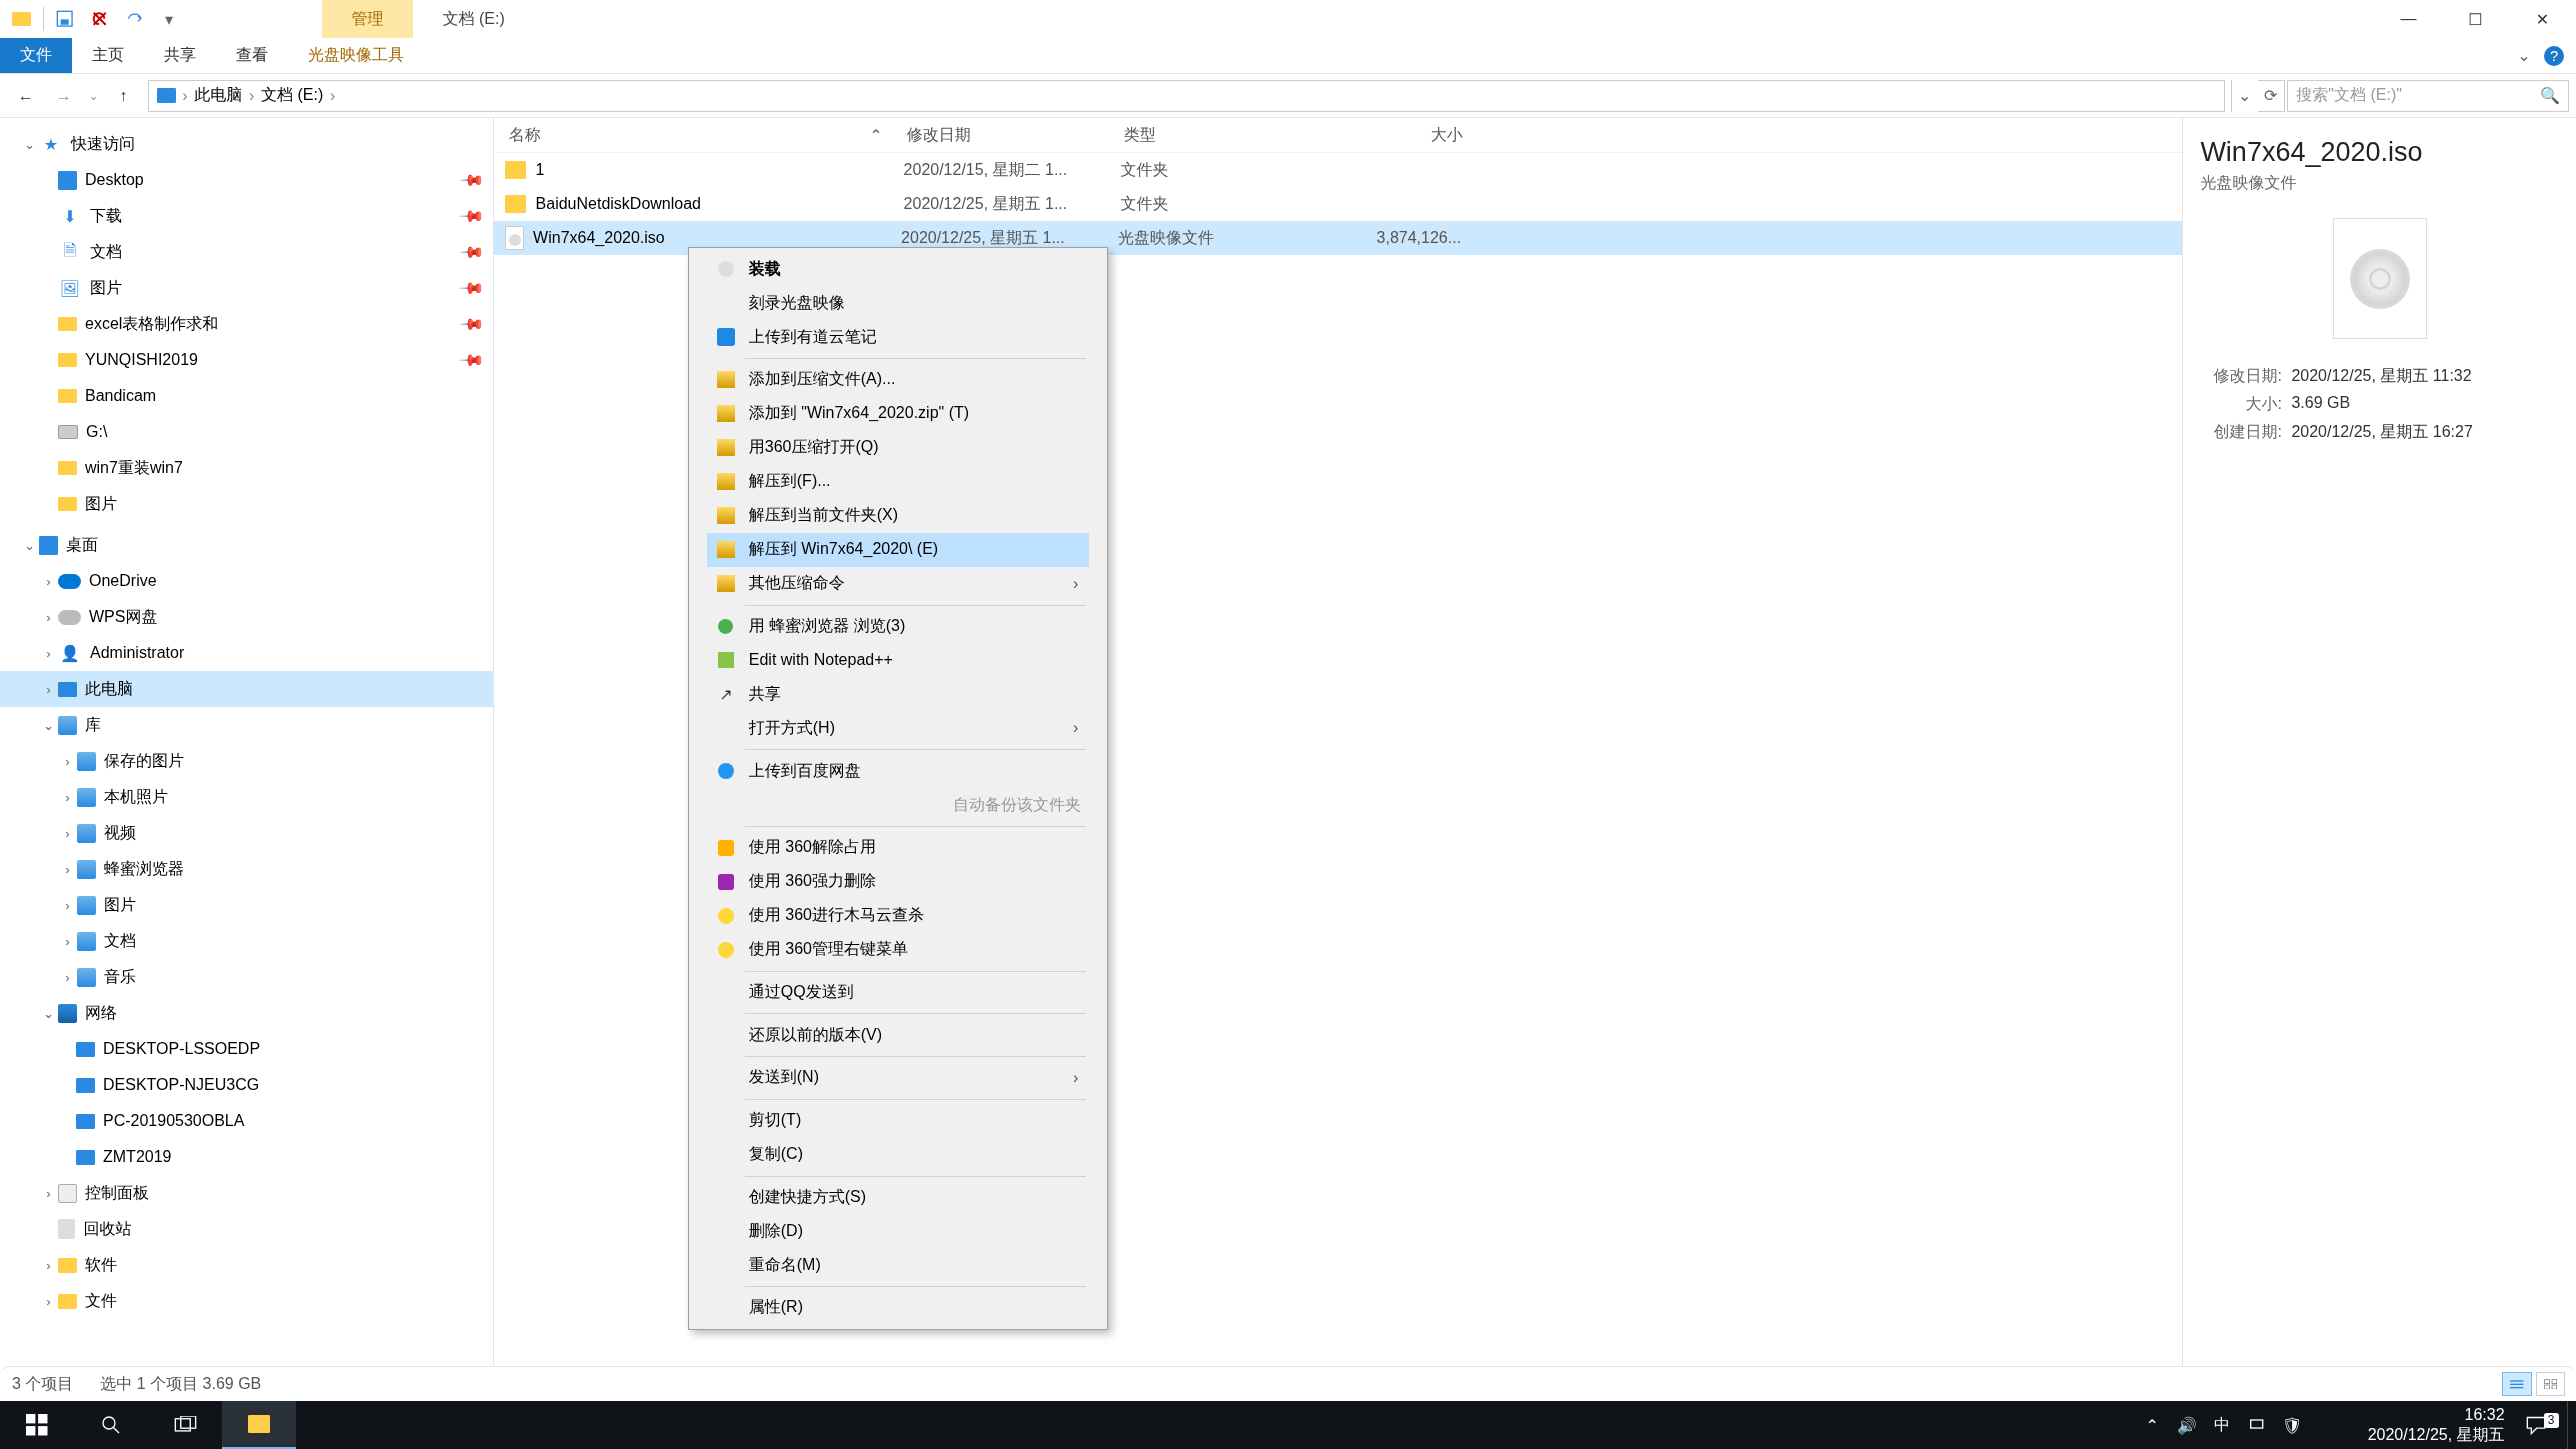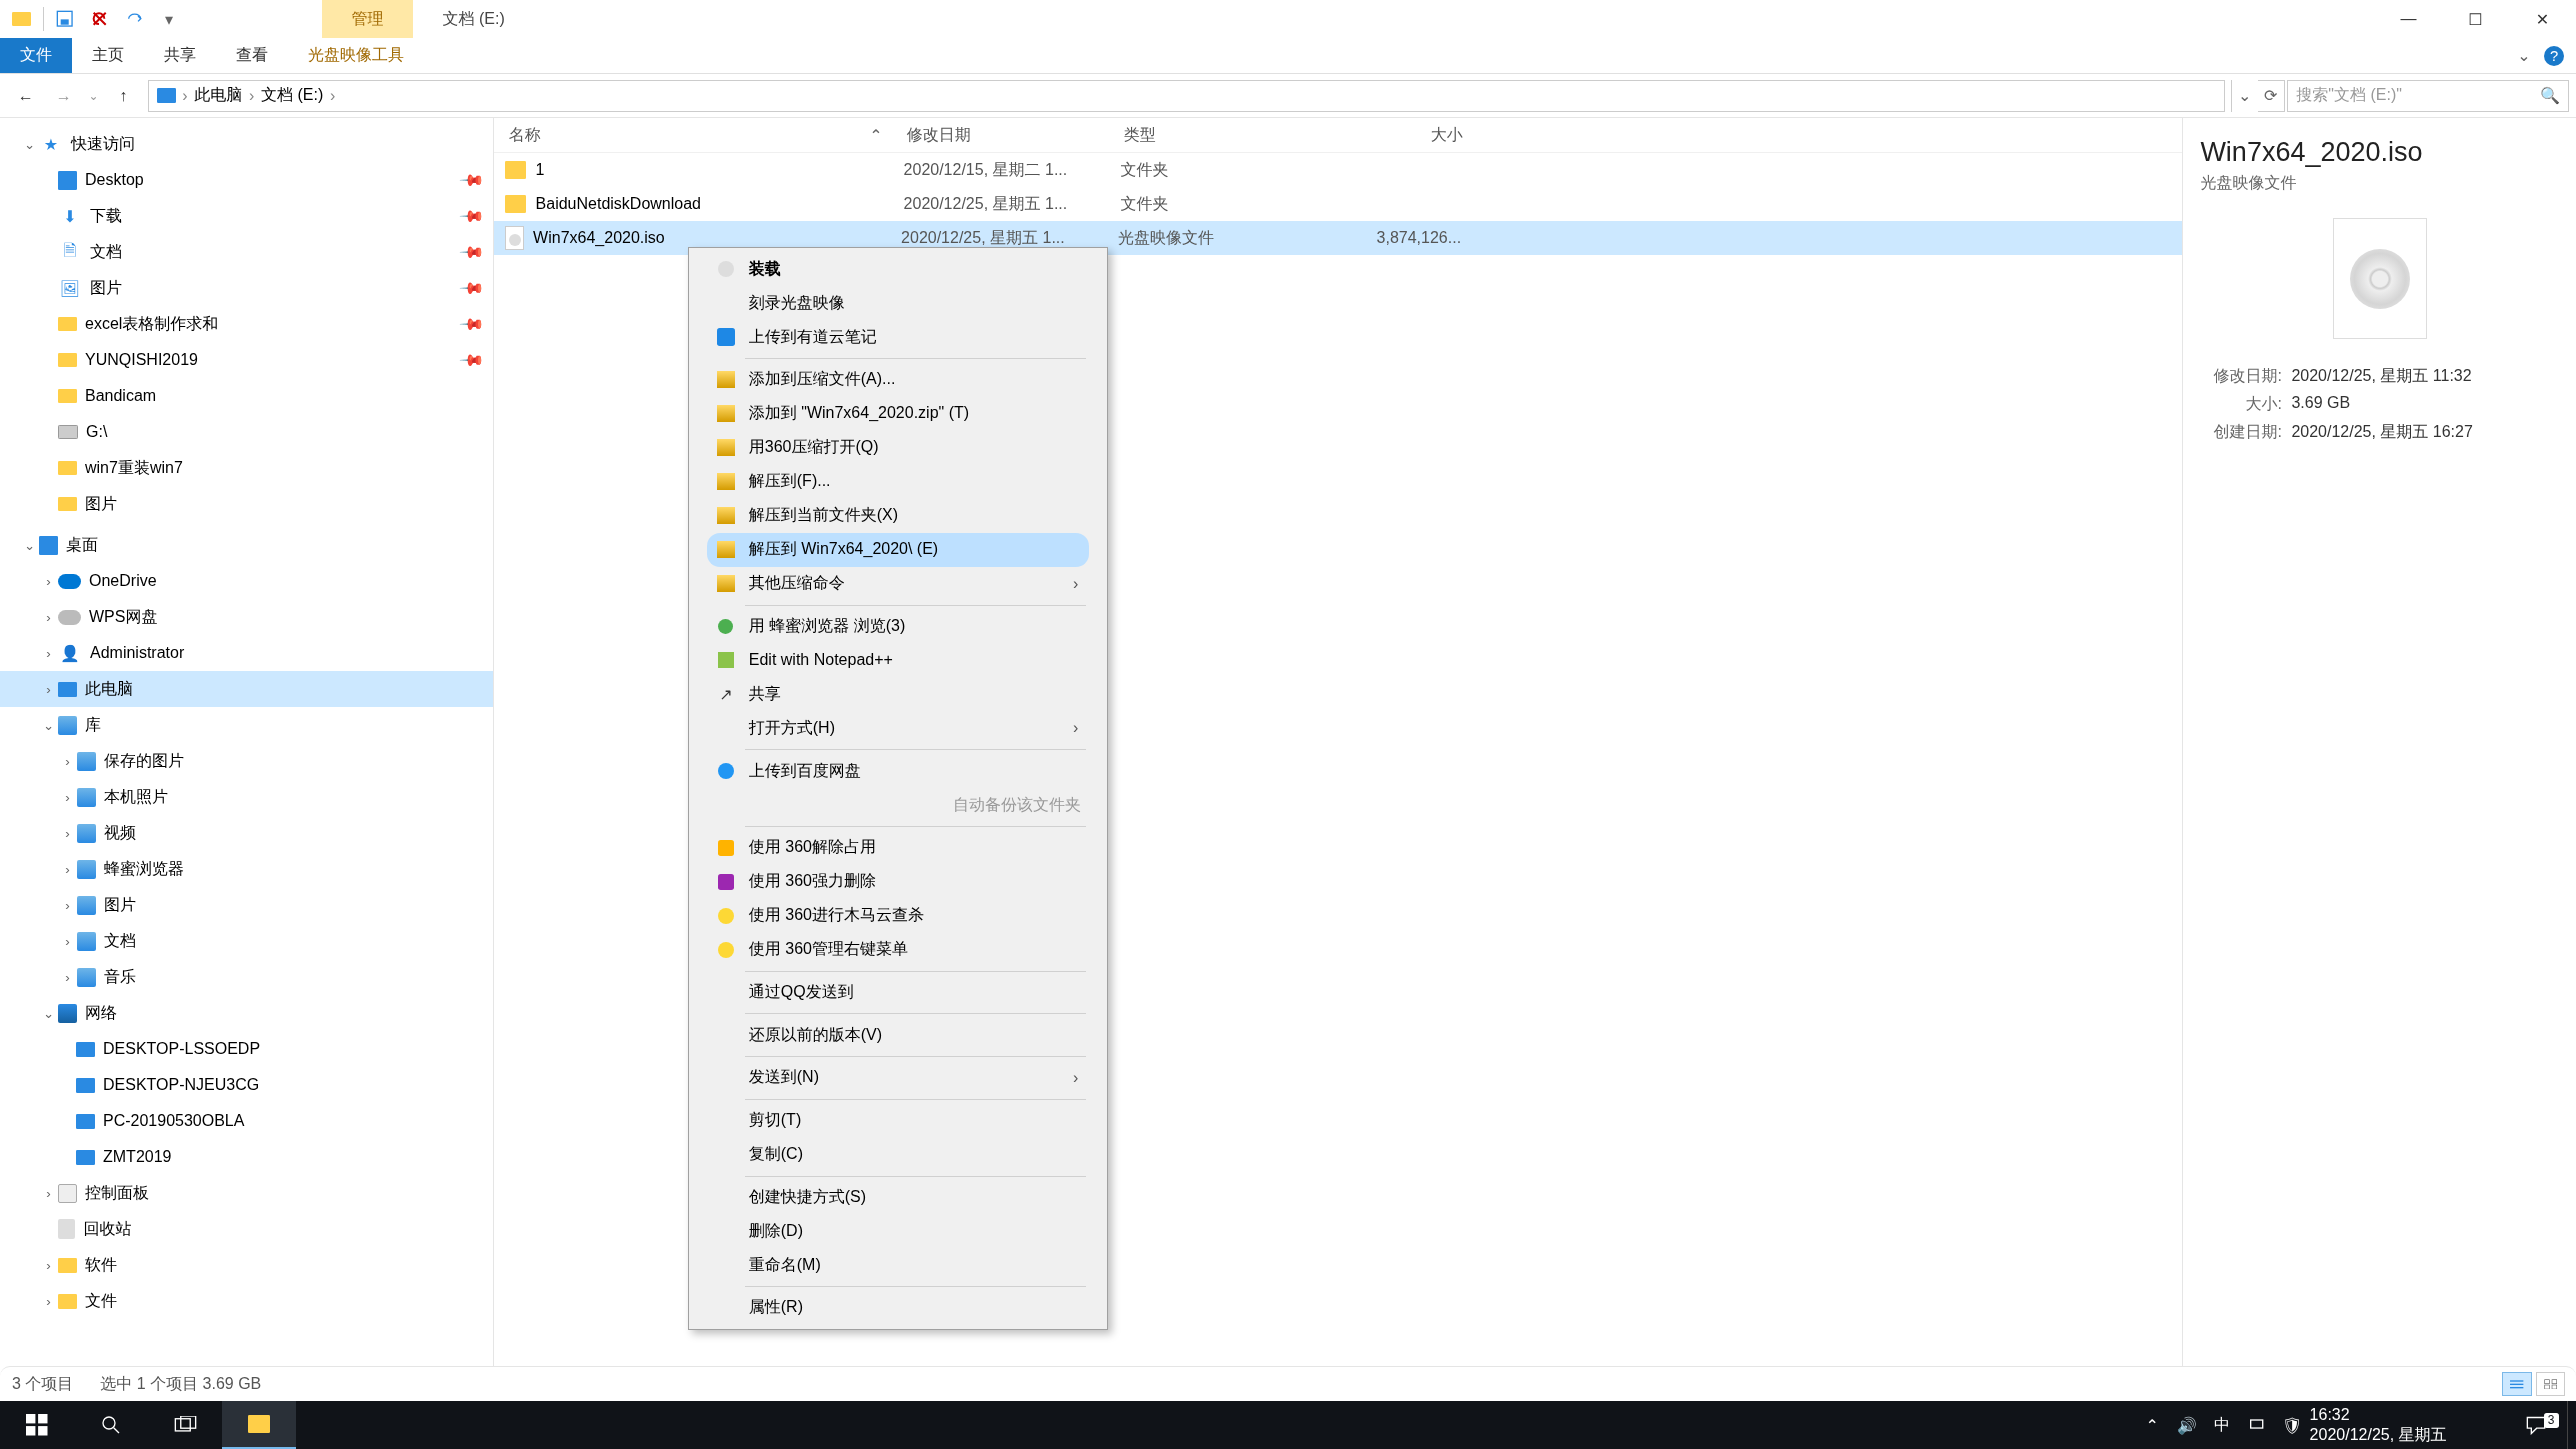--- a/index.html
+++ b/index.html
@@ -57,21 +57,21 @@
 .file-row.selected { background:#cce8ff; }
 .file-icon { width:21.5px; height:21.5px; margin-right:9.4px; }
 .fc-name { width:368px; }
 .fc-date { width:217px; color:#555; }
 .fc-type { width:185px; color:#555; }
 .fc-size { width:174px; text-align:right; padding-right:16px; color:#555; }
 
 
 .ctx-menu { position:absolute; left:688px; top:247px; width:420px; background:#f0f0f0; border:0.7px solid #a0a0a0; box-shadow:4px 4px 8px rgba(0,0,0,0.25); padding:4px 18px; }
 .ctx-item { height:34px; display:flex; align-items:center; padding:0 8px 0 5.4px; position:relative; }
-.ctx-item.hover { background:#bde0ff;border-radius:13px; }
+.ctx-item.hover { background:#bde0ff; }
 .ctx-item.disabled { color:#999;justify-content:space-between; }
 .ctx-icon { width:27px; height:27px; margin-right:9.4px; display:flex; align-items:center; justify-content:center; }
 .ctx-sub { position:absolute; right:10.7px; color:#555; }
 .ctx-sep { height:0.7px; background:#d0d0d0; margin:4px 2.7px 4px 38px; }
 
 
 .details { width:394px; border-left:0.7px solid #e5e5e5; padding:19px 17.4px; }
 .details-title { font-size:27px; color:#222; margin-bottom:5.4px; }
 .details-sub { color:#666; margin-bottom:24px; }
 .details-thumb { width:94px; height:121px; border:0.7px solid #ddd; margin:0 auto 27px; display:flex; align-items:center; justify-content:center; position:relative; }
@@ -86,21 +86,21 @@
 .view-btns { position:absolute; right:10.7px; display:flex; gap:4px; }
 .view-btn { width:29.5px; height:24px; border:0.7px solid #ccc; display:flex; align-items:center; justify-content:center; }
 .view-btn.active { background:#cce8ff; border-color:#7ab8e8; }
 
 
 .taskbar { position:absolute; bottom:0; left:0; width:100%; height:48px; background:#101318; display:flex; align-items:center; color:#fff; }
 .tb-btn { width:74px; height:48px; display:flex; align-items:center; justify-content:center; }
 .tb-btn.active { background:#2a3038; border-bottom:2.7px solid #76b9ed; }
 .tb-tray { position:absolute; right:0; display:flex; align-items:center; height:48px; }
 .tray-icon { width:35px; display:flex; align-items:center; justify-content:center; height:48px; }
-.tb-clock { width:195px; text-align:left; line-height:1.25; }
+.tb-clock { width:195px; text-align:right; line-height:1.25; }
 .tb-notif { width:62px; display:flex; align-items:center; justify-content:center; position:relative; }
 .notif-badge{ position:absolute; bottom:6.7px; right:8px; background:#fff; color:#101318; width:14.8px; height:14.8px; border-radius:2.7px; font-size:12px; display:flex;align-items:center;justify-content:center;}
 
 
 .ic-folder { width:21.5px;height:17.4px;background:#ffcf48;border-radius:1.3px; }
 .ic-folder-sm { width:19px;height:14.8px;background:#ffcf48;border-radius:1.3px; }
 .ic-star { color:#2a8ae2; }
 .ic-monitor{ width:19px; height:14.8px; background:#2a8ae2; border-radius:1.3px; position:relative;}
 .ic-drive{ width:20px;height:13.4px;background:#ccc;border:0.7px solid #999;border-radius:1.3px;}
 .ic-cloud{ width:23px; height:14.8px; background:#bbb; border-radius:8px;}

